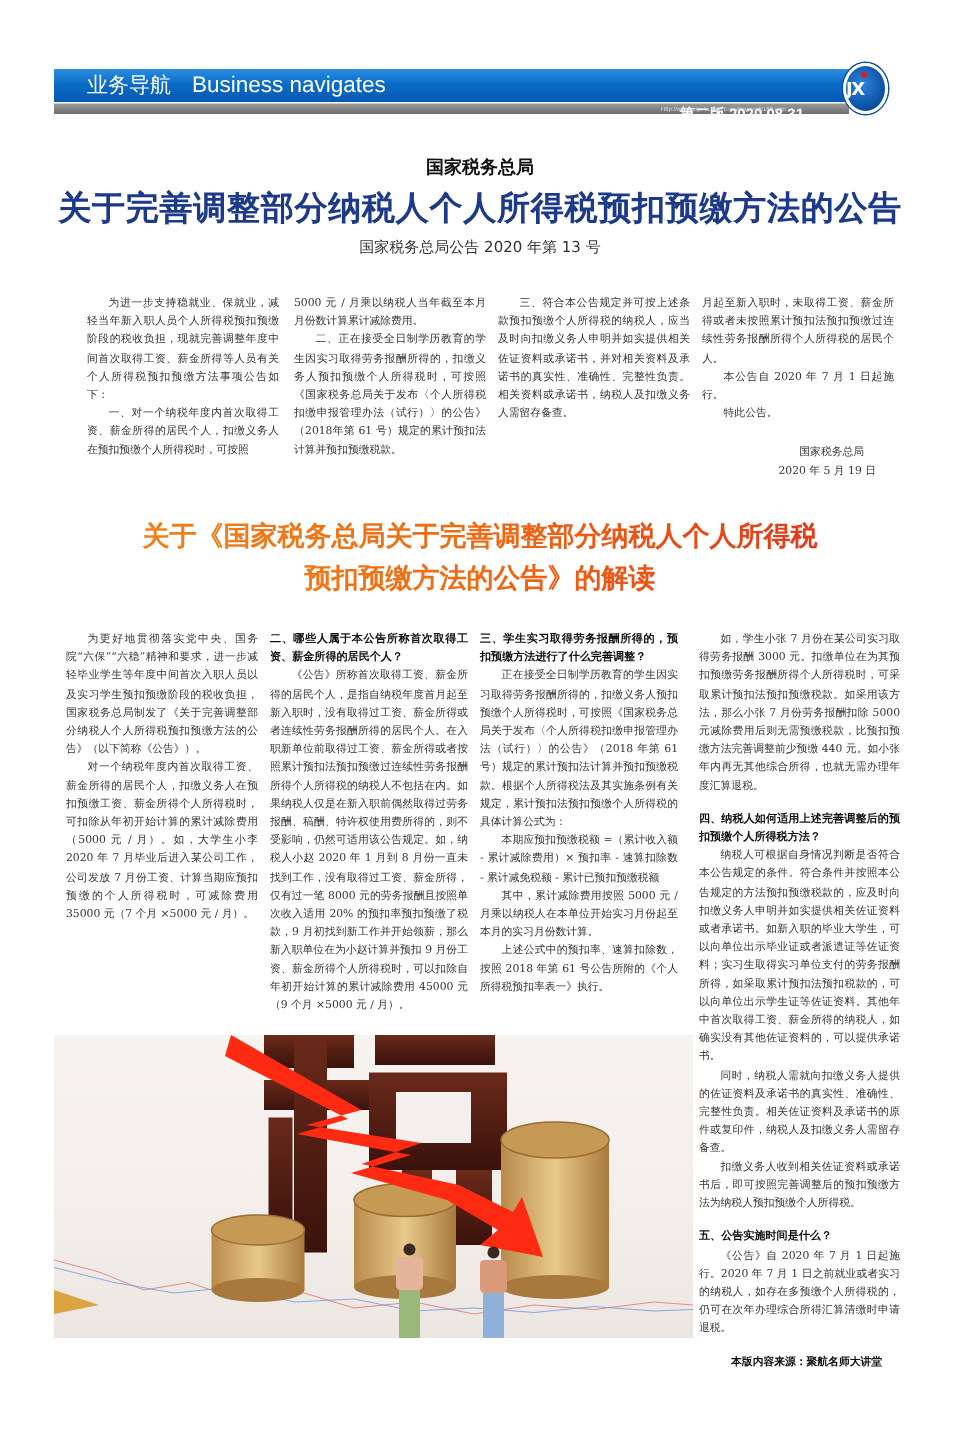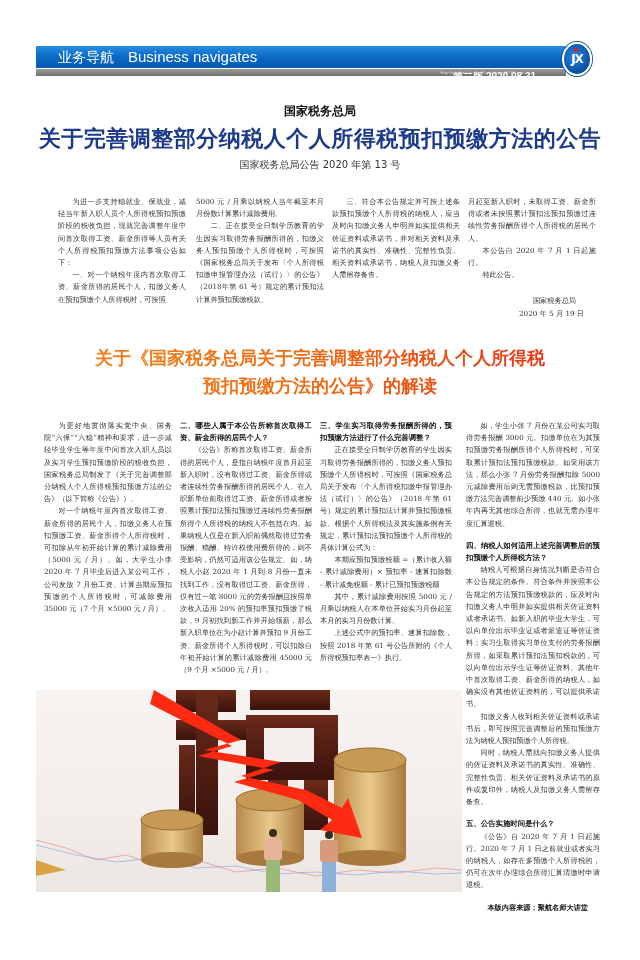--- a/index.html
+++ b/index.html
@@ -15,21 +15,21 @@
     background: linear-gradient(180deg, #9b9b9b, #6e6e6e); }
   .banner-title { position: absolute; left: 22px; top: 2px; color: #fff; font-family: "DejaVu Sans", sans-serif;
     font-size: 14px; line-height: 18px; white-space: nowrap; }
   .banner-title .en { margin-left: 14px; font-family: "Liberation Sans", sans-serif; font-size: 15px; }
   .banner-edition { position: absolute; right: 56px; top: 5px; color: #fff; font-family: Liberation Sans, sans-serif;
     font-size: 10px; line-height: 12px; font-weight: bold; white-space: nowrap; margin-top: 20px; }
   .banner-url { position: absolute; right: 68px; top: 23px; font-family: "Liberation Sans", sans-serif; font-size: 4px;
     color: #ddd; line-height: 7px; white-space: nowrap; }
   .logo { position: absolute; right: 0; top: -4px; width: 30px; height: 34px; border-radius: 50%;
     background: radial-gradient(circle at 40% 40%, #2b84dc 0%, #0a4fa0 70%, #08397a 100%);
-    border: 2px solid #fff; box-shadow: 0 0 0 1px #0a4fa0; display: flex; align-items: center; justify-content: center;
+    border: 2px solid #fff; box-shadow: 0 0 0 1px #0a4fa0; display: flex; align-items: center; 
     color: #fff; font-family: "DejaVu Sans", sans-serif; font-weight: bold; font-size: 12px; letter-spacing: -1px; }
   .logo-dot { position: absolute; top: 4px; left: 10px; width: 4px; height: 4px; border-radius: 50%; background: #e01d1d; }
 
   
   .agency { position: absolute; left: 0; top: 103px; width: 640px; text-align: center;
     font-family: "DejaVu Sans", sans-serif; font-weight: bold; font-size: 12px; color: #111; }
   .main-title { position: absolute; left: 0; top: 124px; width: 640px; text-align: center;
     font-family: Liberation Serif, serif; font-weight: bold; font-size: 22px; color: #1d3a8a; letter-spacing: 0.5px; }
   .doc-no { position: absolute; left: 0; top: 158px; width: 640px; text-align: center;
     font-family: "DejaVu Sans", sans-serif; font-size: 10px; color: #333; }
@@ -114,22 +114,22 @@
   <p>正在接受全日制学历教育的学生因实习取得劳务报酬所得的，扣缴义务人预扣预缴个人所得税时，可按照《国家税务总局关于发布〈个人所得税扣缴申报管理办法（试行）〉的公告》（2018 年第 61 号）规定的累计预扣法计算并预扣预缴税款。根据个人所得税法及其实施条例有关规定，累计预扣法预扣预缴个人所得税的具体计算公式为：</p>
   <p>本期应预扣预缴税额 =（累计收入额 - 累计减除费用）× 预扣率 - 速算扣除数 - 累计减免税额 - 累计已预扣预缴税额</p>
   <p>其中，累计减除费用按照 5000 元 / 月乘以纳税人在本单位开始实习月份起至本月的实习月份数计算。</p>
   <p>上述公式中的预扣率、速算扣除数，按照 2018 年第 61 号公告所附的《个人所得税预扣率表一》执行。</p>
 </div>
 
 <div class="col" style="left:466px; top:420px; width:134px;">
   <p>如，学生小张 7 月份在某公司实习取得劳务报酬 3000 元。扣缴单位在为其预扣预缴劳务报酬所得个人所得税时，可采取累计预扣法预扣预缴税款。如采用该方法，那么小张 7 月份劳务报酬扣除 5000 元减除费用后则无需预缴税款，比预扣预缴方法完善调整前少预缴 440 元。如小张年内再无其他综合所得，也就无需办理年度汇算退税。</p>
   <h4 style="margin-top:10px;">四、纳税人如何适用上述完善调整后的预扣预缴个人所得税方法？</h4>
   <p>纳税人可根据自身情况判断是否符合本公告规定的条件。符合条件并按照本公告规定的方法预扣预缴税款的，应及时向扣缴义务人申明并如实提供相关佐证资料或者承诺书。如新入职的毕业大学生，可以向单位出示毕业证或者派遣证等佐证资料；实习生取得实习单位支付的劳务报酬所得，如采取累计预扣法预扣税款的，可以向单位出示学生证等佐证资料。其他年中首次取得工资、薪金所得的纳税人，如确实没有其他佐证资料的，可以提供承诺书。</p>
+  <p>同时，纳税人需就向扣缴义务人提供的佐证资料及承诺书的真实性、准确性、完整性负责。相关佐证资料及承诺书的原件或复印件，纳税人及扣缴义务人需留存备查。</p>
   <p>扣缴义务人收到相关佐证资料或承诺书后，即可按照完善调整后的预扣预缴方法为纳税人预扣预缴个人所得税。</p>
-  <p>同时，纳税人需就向扣缴义务人提供的佐证资料及承诺书的真实性、准确性、完整性负责。相关佐证资料及承诺书的原件或复印件，纳税人及扣缴义务人需留存备查。</p>
   <h4 style="margin-top:10px;">五、公告实施时间是什么？</h4>
   <p>《公告》自 2020 年 7 月 1 日起施行。2020 年 7 月 1 日之前就业或者实习的纳税人，如存在多预缴个人所得税的，仍可在次年办理综合所得汇算清缴时申请退税。</p>
 </div>
 
 <div class="photo">
   <svg viewBox="0 0 426 202" preserveAspectRatio="none">
     <defs>
       <linearGradient id="coin" x1="0" x2="1">
         <stop offset="0" stop-color="#b98a4a"></stop>
         <stop offset="0.5" stop-color="#e8c98c"></stop>

